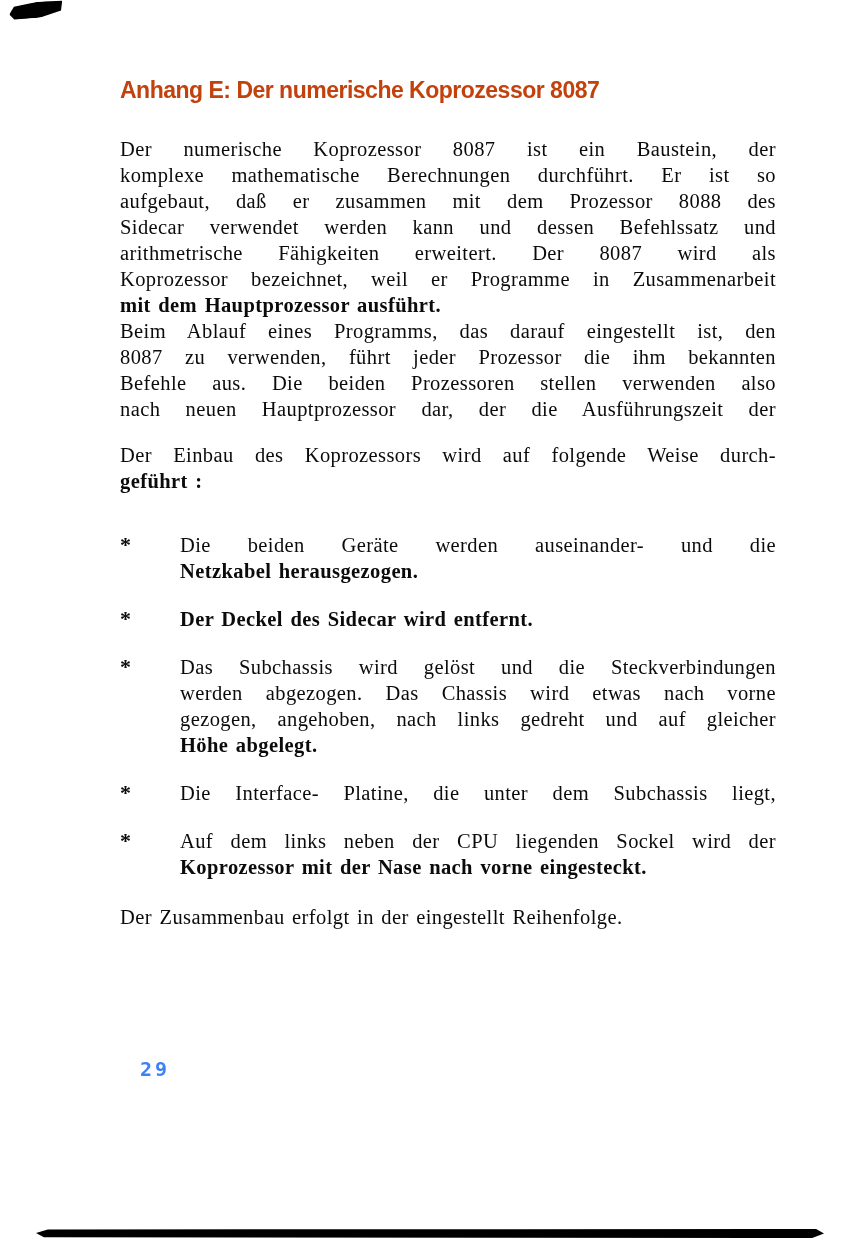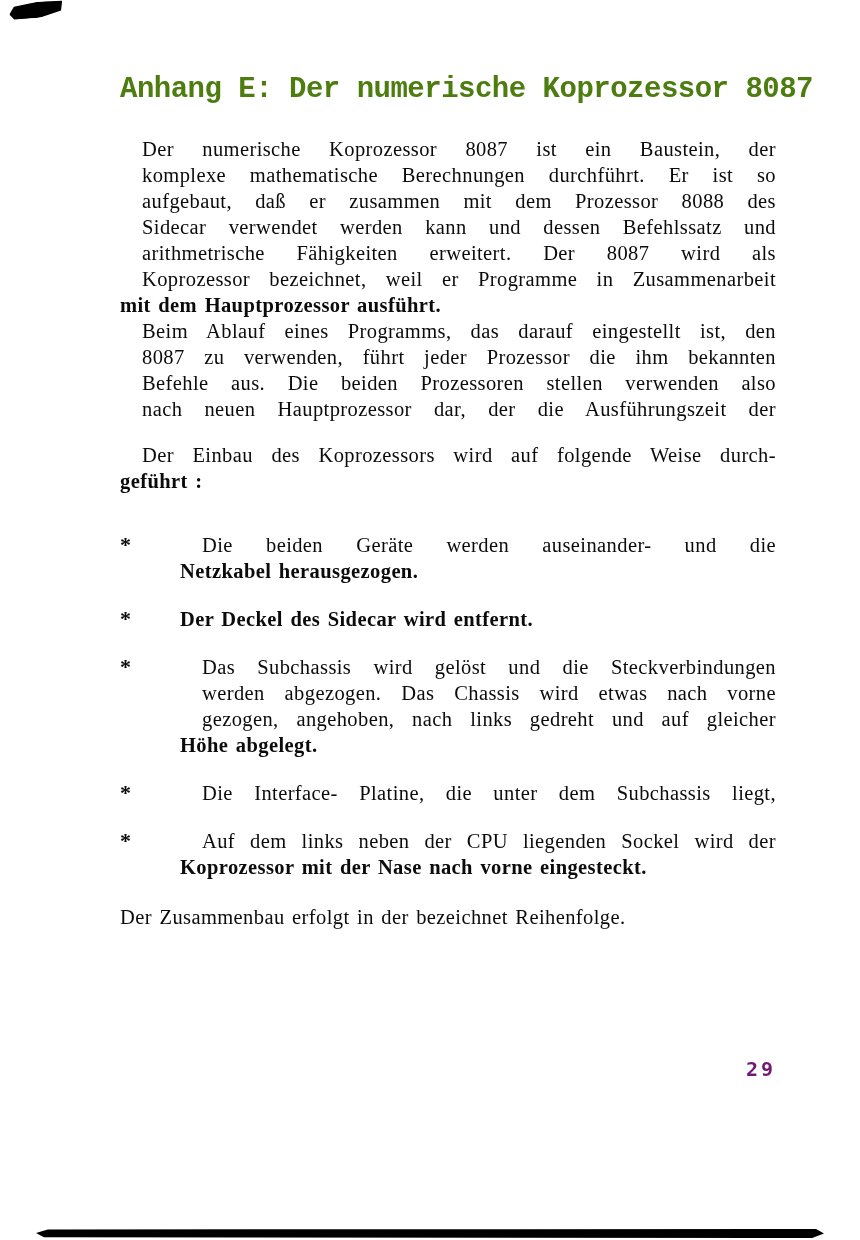--- a/index.html
+++ b/index.html
@@ -13,64 +13,64 @@
     color: #0b0b0b;
   }
   .content {
     position: absolute;
     left: 120px;
     top: 0;
     width: 656px;
   }
   .title {
     margin: 74px 0 0 0;
-    font-family: Liberation Mono, monospace;
+    font-family: Liberation Sans, sans-serif;
     font-weight: bold;
-    font-size: 29px;
+    font-size: 23px;
     line-height: 32px;
     letter-spacing: -0.5px;
-    color: #4d7c0f;
+    color: #c2410c;
     white-space: nowrap;
   }
   .para { margin: 0; }
   .para.first { margin-top: 30px; }
   .para.intro { margin-top: 20px; }
   .tline {
     font-size: 20.5px;
     line-height: 26px;
     letter-spacing: 0.4px;
     word-spacing: 2px;
   }
-  .jline { text-align: justify; text-align-last: justify; margin-left: 22px; }
+  .jline { text-align: justify; text-align-last: justify; }
   .lastline { text-align: justify; text-align-last: left; font-weight: bold; }
   .bullets {
     list-style: none;
     margin: 38px 0 0 0;
     padding: 0;
   }
   .bullet-item { display: flex; margin-top: 22px; }
   .bullet-item:first-child { margin-top: 0; }
   .bullet-marker {
     flex: 0 0 60px;
     font-size: 22px;
     line-height: 26px;
     font-weight: bold;
   }
   .bullet-text { flex: 1 1 auto; min-width: 0; }
   .closing { margin: 24px 0 0 0; }
   .pagenum {
     margin-top: 126px;
     padding-left: 20px;
-    text-align: right;
+    text-align: left;
     font-family: "DejaVu Sans Mono", monospace;
     font-weight: bold;
     font-size: 20px;
     letter-spacing: 3px;
     line-height: 26px;
-    color: #701a75;
+    color: #3b82f6;
   }
   .artifact-tl {
     position: absolute;
     left: 9px;
     top: 2px;
     width: 54px;
     height: 16px;
     background: #000;
     clip-path: polygon(0 60%, 10% 15%, 55% 0, 100% 10%, 96% 70%, 55% 100%, 8% 95%);
     transform: rotate(-6deg);
@@ -156,21 +156,21 @@
       <li class="bullet-item">
         <span class="bullet-marker tline">*</span>
         <div class="bullet-text">
           <div class="tline jline">Auf dem links neben der CPU liegenden Sockel wird der</div>
           <div class="tline lastline">Koprozessor mit der Nase nach vorne eingesteckt.</div>
         </div>
       </li>
 
     </ul>
 
-    <p class="closing tline">Der Zusammenbau erfolgt in der bezeichnet Reihenfolge.</p>
+    <p class="closing tline">Der Zusammenbau erfolgt in der eingestellt Reihenfolge.</p>
 
     <div class="pagenum">29</div>
 
   </div>
 
   <div class="artifact-bottom"></div>
 
 </div>
 
 </body></html>

